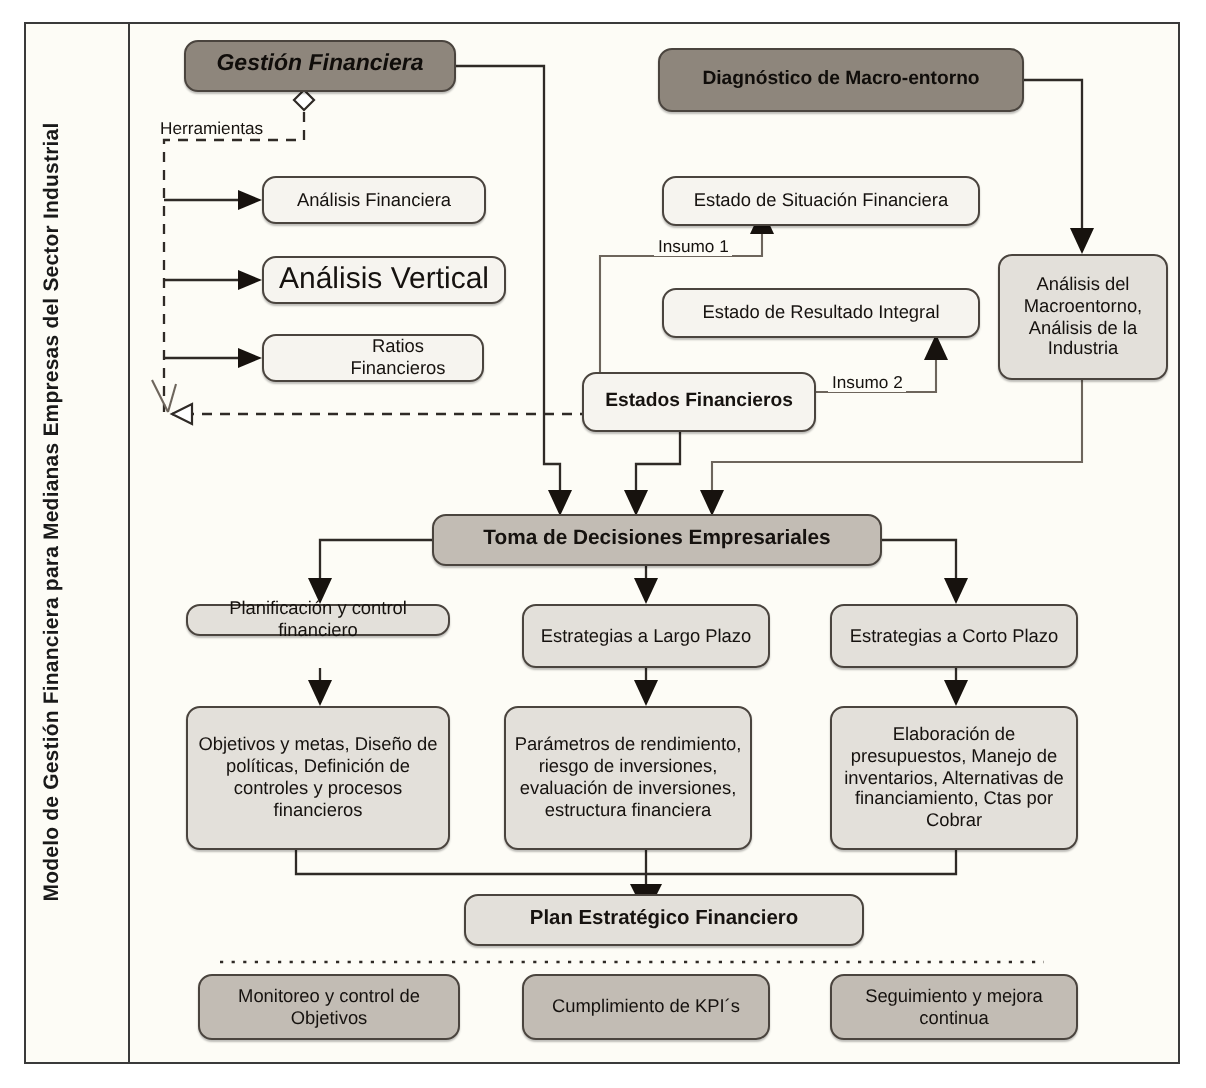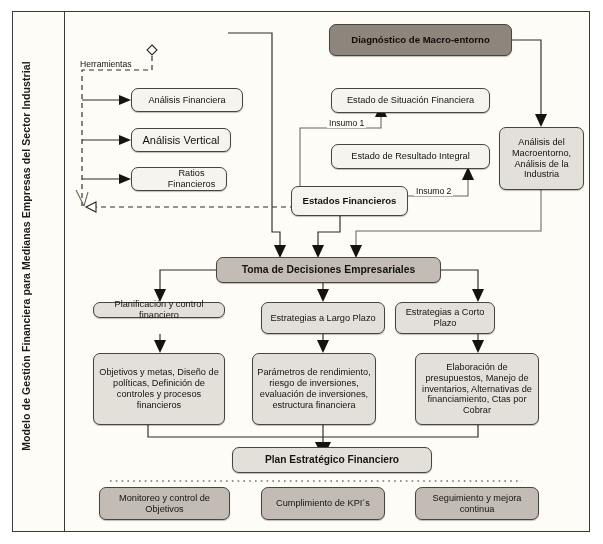--- a/index.html
+++ b/index.html
@@ -107,46 +107,47 @@
     <polygon class="ahead" points="478,353 472,340 484,340"></polygon>
 
     <path class="ln" d="M148,425 L148,437 L323,437"></path>
     <path class="ln" d="M478,425 L478,437 L323,437"></path>
     <path class="ln" d="M323,425 L323,448"></path>
     <polygon class="ahead" points="323,458 315,442 331,442"></polygon>
 
     <path class="ln-dot" d="M110,481 L522,481"></path>
   </svg>
 
+  <div class="node n-dark b it" style="left:92px;top:20px;width:136px;height:26px;font-size:11.5px;">Gestión Financiera</div>
 
   <div class="node n-dark b" style="left:329px;top:24px;width:183px;height:32px;font-size:9.6px;">Diagnóstico de Macro-entorno</div>
 
   <div class="edge-label" style="left:78px;top:59px;">Herramientas</div>
 
   <div class="node n-pale" style="left:131px;top:88px;width:112px;height:24px;font-size:9.2px;">Análisis Financiera</div>
-  <div class="node n-pale" style="left:131px;top:128px;width:100px;height:24px;font-size:11px;">Análisis Vertical</div>
-  <div class="node n-pale" style="left:131px;top:167px;width:96px;height:24px;font-size:9.2px;padding-left:29px;">Ratios Financieros</div>
+  <div class="node n-pale" style="left:131px;top:128px;width:122px;height:24px;font-size:15px;">Análisis Vertical</div>
+  <div class="node n-pale" style="left:131px;top:167px;width:111px;height:24px;font-size:9.2px;padding-left:29px;">Ratios Financieros</div>
 
   <div class="node n-pale" style="left:331px;top:88px;width:159px;height:25px;font-size:9.2px;">Estado de Situación Financiera</div>
 
   <div class="edge-label" style="left:327px;top:118px;">Insumo 1</div>
 
   <div class="node n-pale" style="left:331px;top:144px;width:159px;height:25px;font-size:9.2px;">Estado de Resultado Integral</div>
 
   <div class="edge-label" style="left:414px;top:186px;">Insumo 2</div>
 
   <div class="node n-pale b" style="left:291px;top:186px;width:117px;height:30px;font-size:9.6px;">Estados Financieros</div>
 
   <div class="node n-light" style="left:499px;top:127px;width:85px;height:63px;font-size:9.2px;">Análisis del Macroentorno, Análisis de la Industria</div>
 
   <div class="node n-mid b" style="left:216px;top:257px;width:225px;height:26px;font-size:10.4px;text-align:right;">Toma de Decisiones Empresariales</div>
 
   <div class="node n-light" style="left:93px;top:302px;width:132px;height:16px;font-size:9.2px;">Planificación y control financiero</div>
   <div class="node n-light" style="left:261px;top:302px;width:124px;height:32px;font-size:9.2px;">Estrategias a Largo Plazo</div>
-  <div class="node n-light" style="left:395px;top:302px;width:100px;height:32px;font-size:9.2px;">Estrategias a Corto Plazo</div>
+  <div class="node n-light" style="left:415px;top:302px;width:124px;height:32px;font-size:9.2px;">Estrategias a Corto Plazo</div>
 
   <div class="node n-light" style="left:93px;top:353px;width:132px;height:72px;font-size:9.2px;">Objetivos y metas, Diseño de políticas, Definición de controles y procesos financieros</div>
   <div class="node n-light" style="left:252px;top:353px;width:124px;height:72px;font-size:9.2px;">Parámetros de rendimiento, riesgo de inversiones, evaluación de inversiones, estructura financiera</div>
   <div class="node n-light" style="left:415px;top:353px;width:124px;height:72px;font-size:9.2px;">Elaboración de presupuestos, Manejo de inventarios, Alternativas de financiamiento, Ctas por Cobrar</div>
 
   <div class="node n-light b" style="left:232px;top:447px;width:200px;height:26px;font-size:10.2px;">Plan Estratégico Financiero</div>
 
   <div class="node n-mid" style="left:99px;top:487px;width:131px;height:33px;font-size:9.2px;">Monitoreo y control de Objetivos</div>
   <div class="node n-mid" style="left:261px;top:487px;width:124px;height:33px;font-size:9.2px;">Cumplimiento de KPI´s</div>
   <div class="node n-mid" style="left:415px;top:487px;width:124px;height:33px;font-size:9.2px;">Seguimiento y mejora continua</div>

